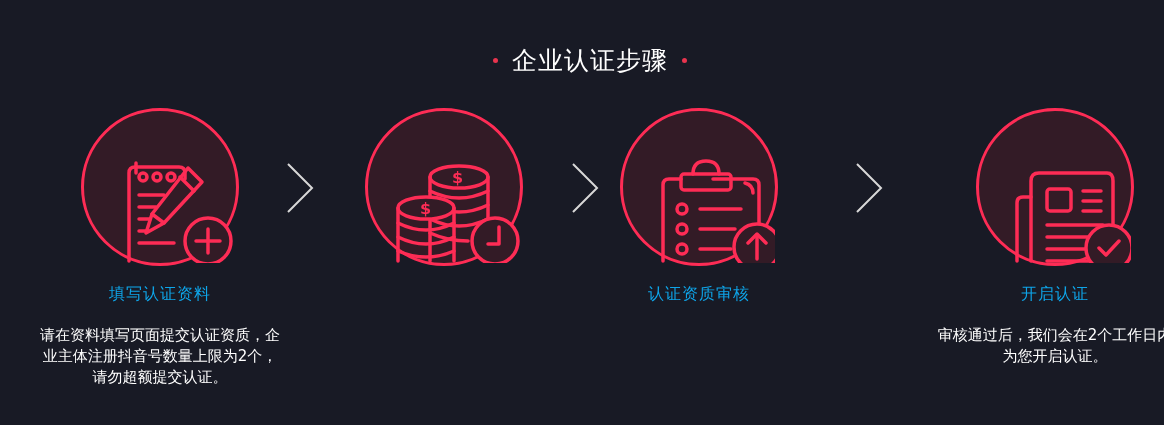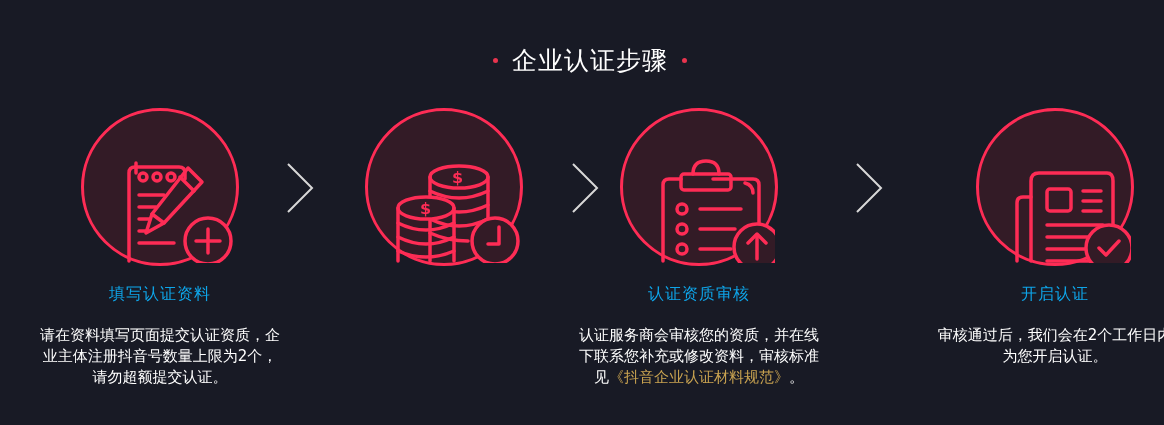--- a/index.html
+++ b/index.html
@@ -116,21 +116,20 @@
       <circle cx="59" cy="118" r="5"></circle>
         <line x1="77" y1="118" x2="112" y2="118"></line>
       <circle cx="59" cy="138" r="5"></circle>
         <line x1="77" y1="138" x2="108" y2="138"></line>
       <circle cx="134" cy="136" r="23" fill="#331b26"></circle>
       <line x1="134" y1="148" x2="134" y2="124"></line>
       <polyline points="125,132 134,123 143,132"></polyline>
     </svg>
   </div>
   <div class="step-title">认证资质审核</div>
-  <div class="step-desc"><span>认证服务商会审核您的资质，并在线下联系您补充或修改资料，审核标准见</span><span class="link">《抖音企业认证材料规范》</span><span>。</span></div>
 </div>
 
 <svg class="chevron" style="left:854px;" viewBox="0 0 30 52">
   <polyline points="3,2 27,26 3,50" fill="none" stroke="#d8d8d8" stroke-width="2"></polyline>
 </svg>
 
 <div class="step" style="left:913px;">
   <div class="circle">
     <svg viewBox="0 0 152 152" fill="none" stroke="#fe2c55" stroke-width="3.5" stroke-linecap="round" stroke-linejoin="round">
       <path d="M38 150 V 92 Q38 86 44 86 H 52"></path>

